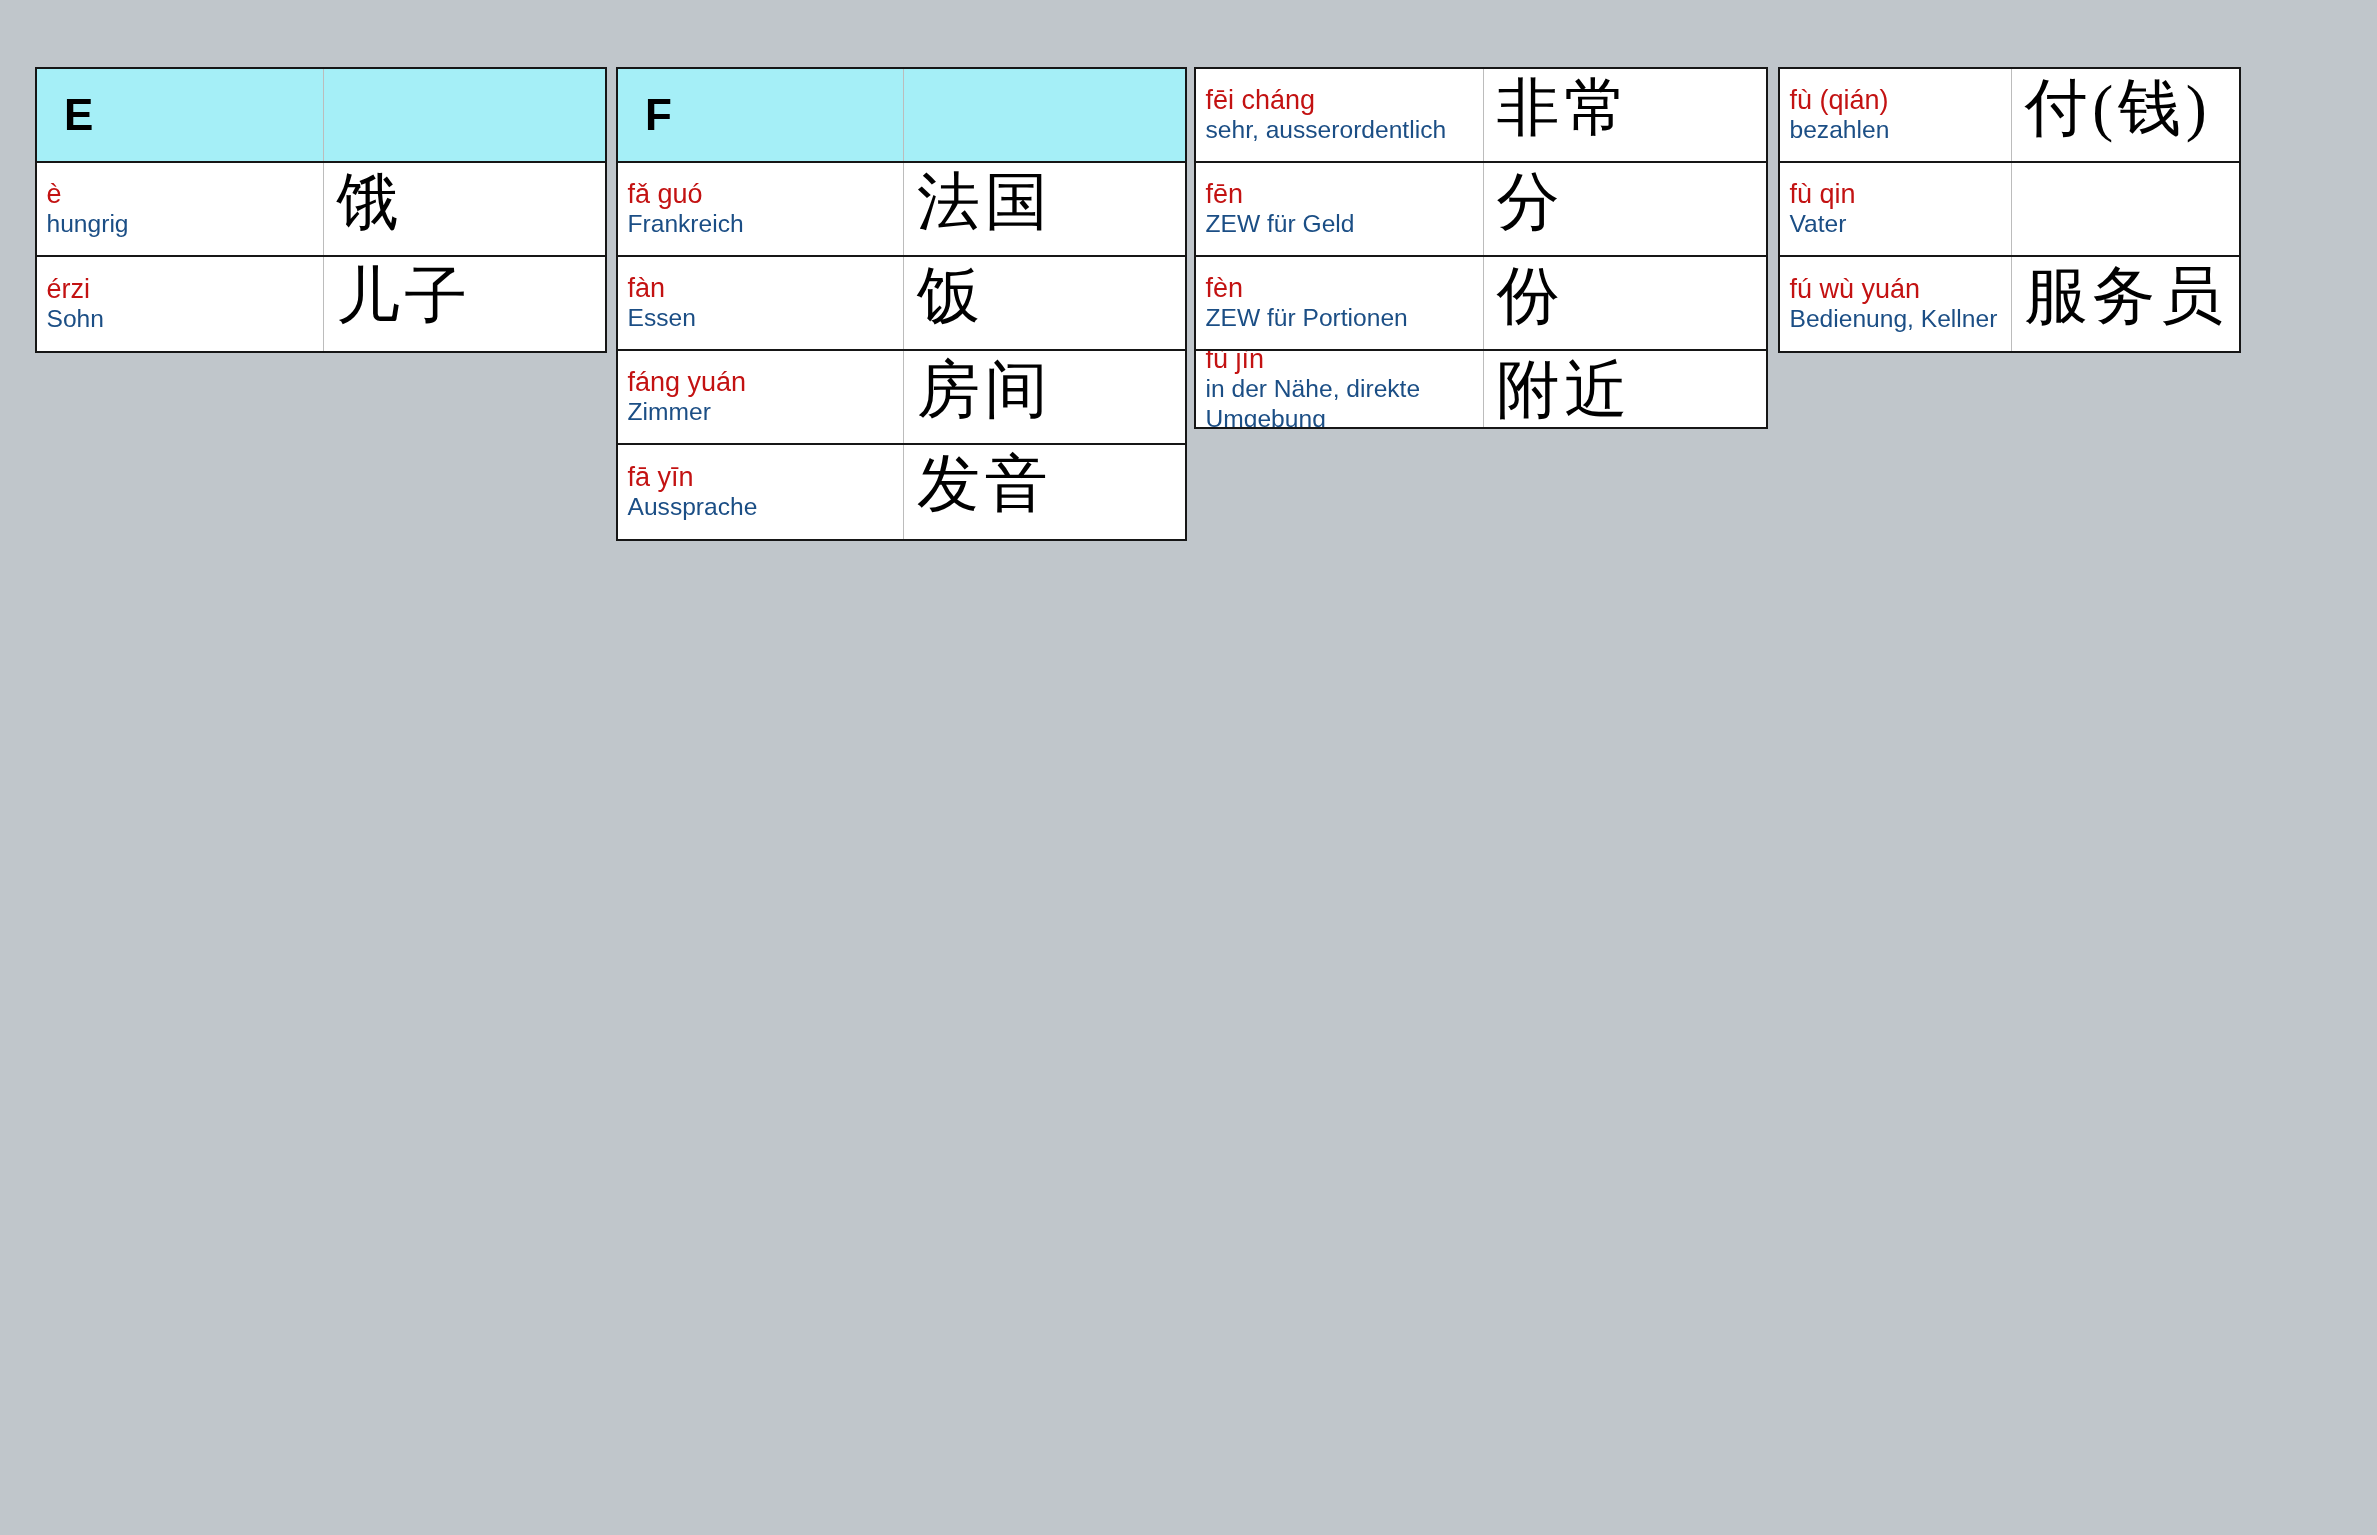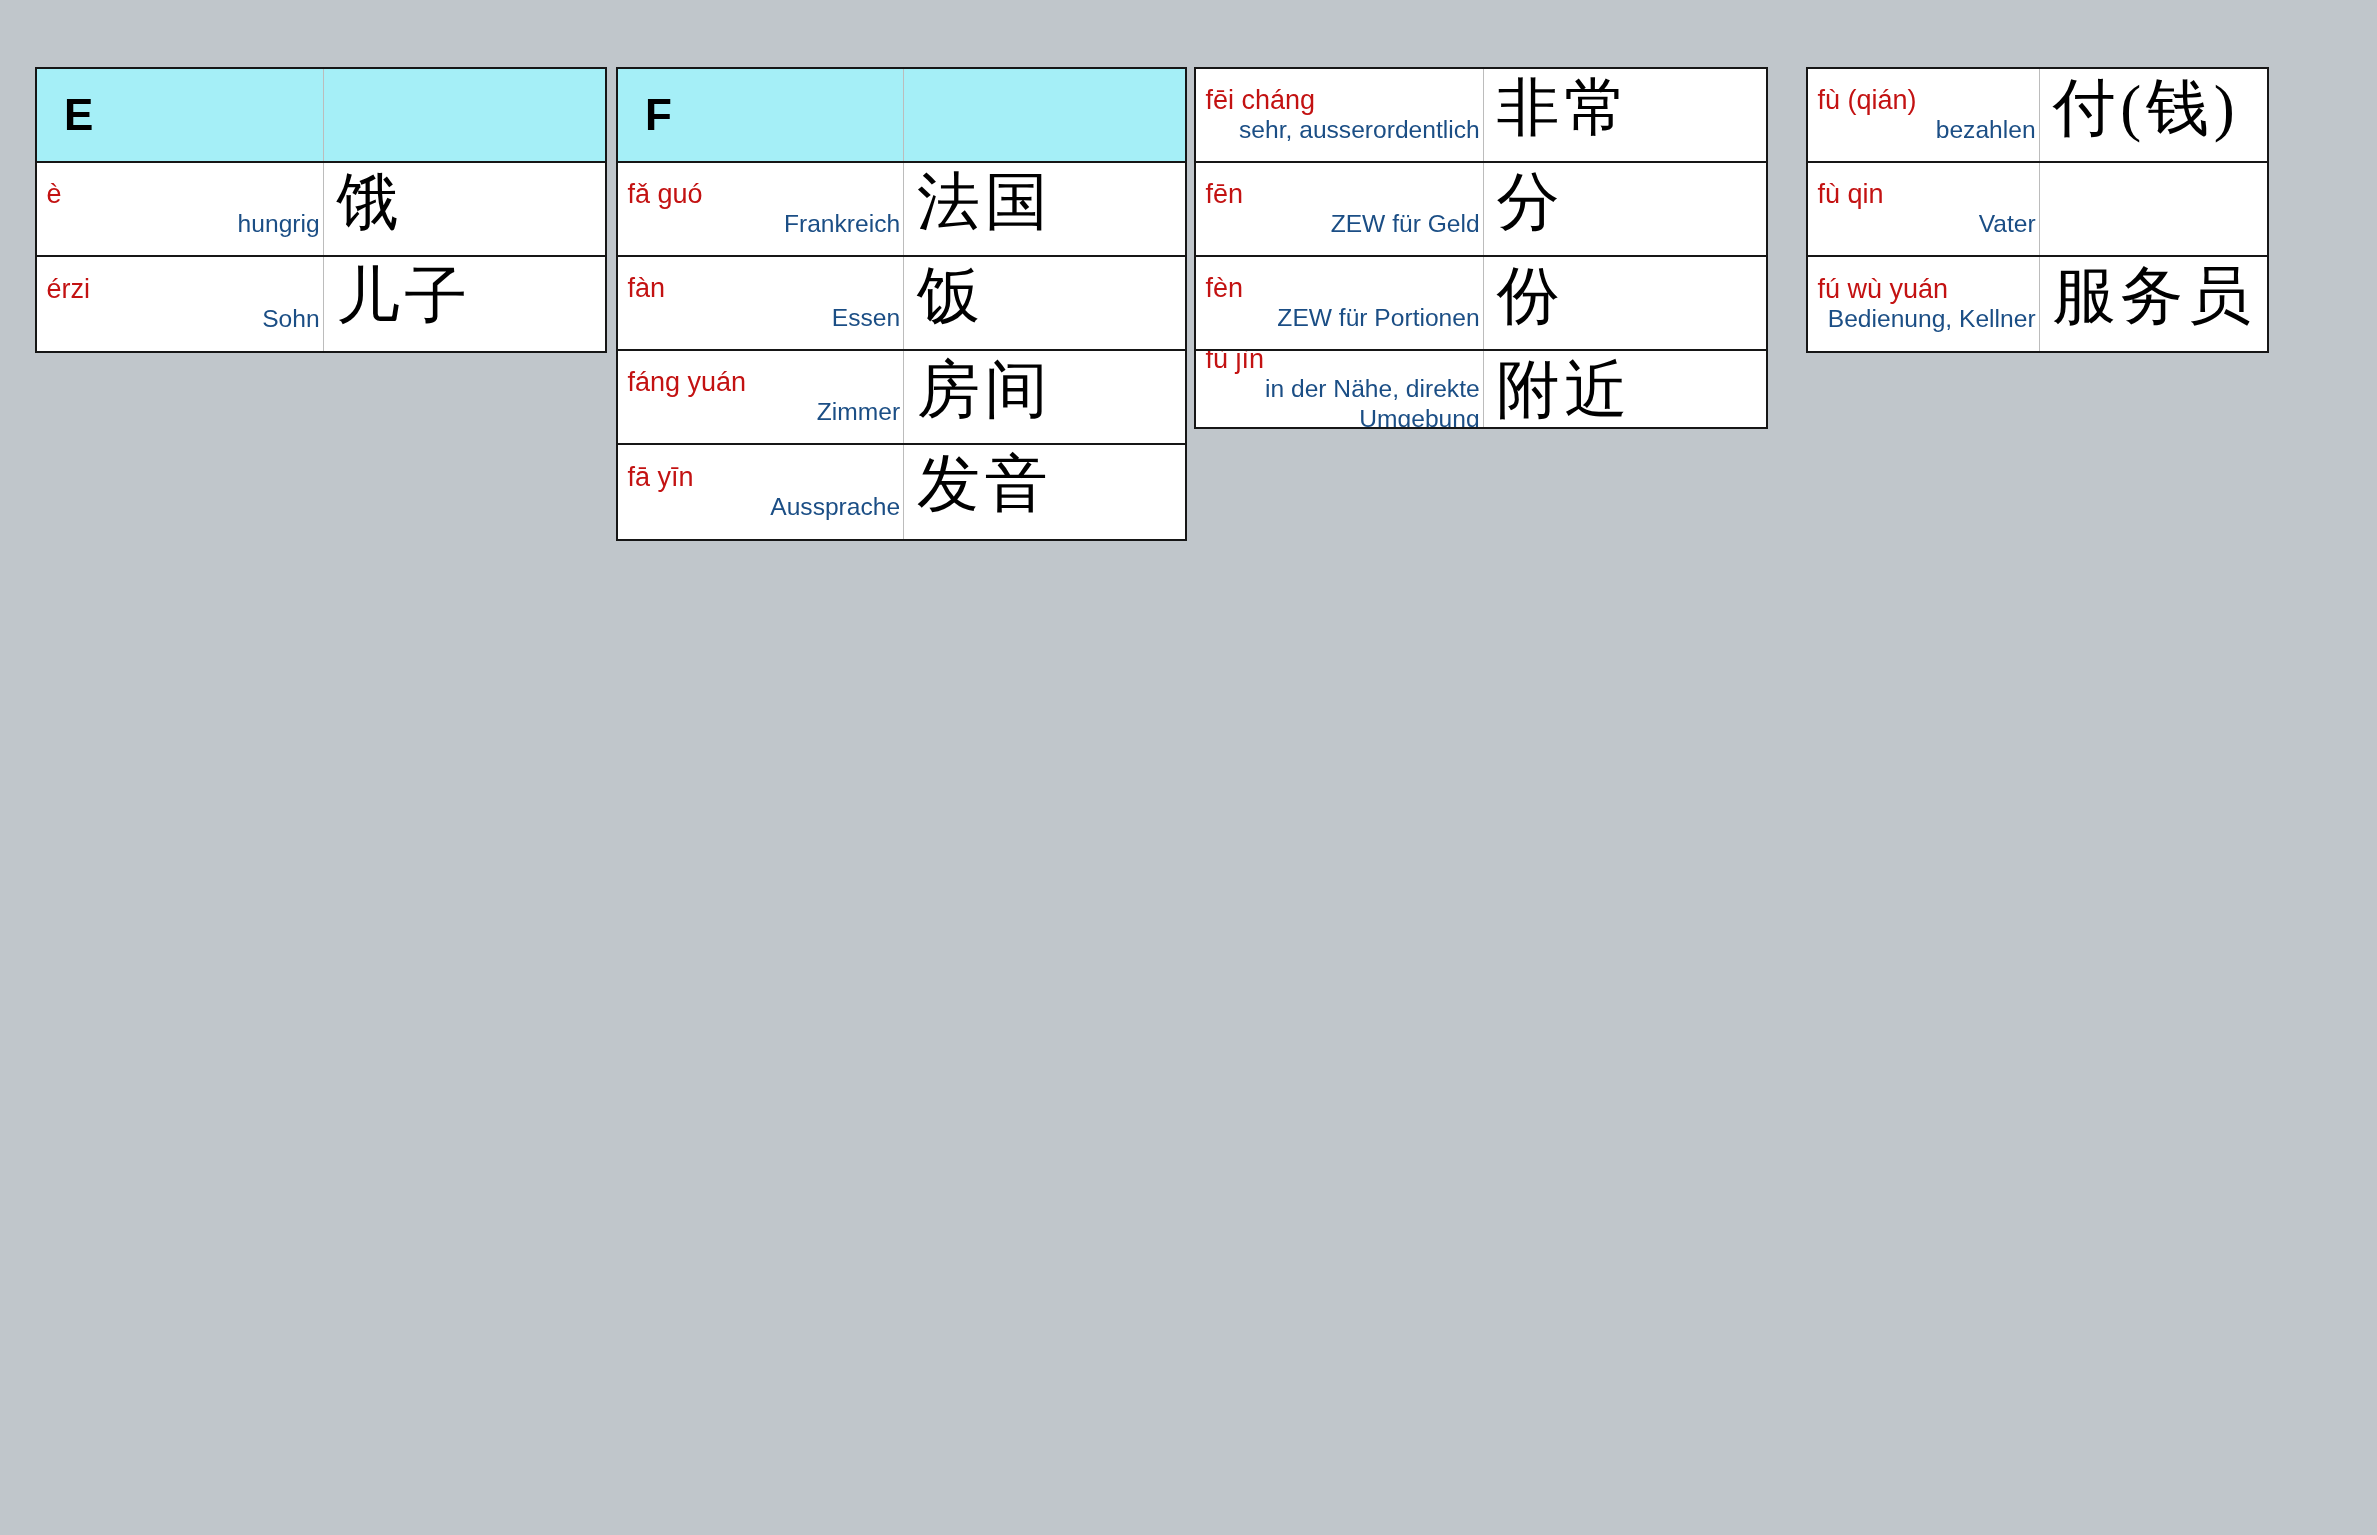--- a/index.html
+++ b/index.html
@@ -2,33 +2,33 @@
 <html style="font-size:12.7px"><head>
 <meta charset="utf-8">
 <style>
   html,body{margin:0;padding:0;}
   .page{position:relative;width:2377px;height:1536px;background:#C0C6CB;overflow:hidden;
         font-family:"Liberation Sans",sans-serif;}
   .vtable{position:absolute;top:67px;background:#ffffff;border:2.4px solid #161616;box-sizing:border-box;}
   #t1{left:35px;width:572px;}
   #t2{left:616px;width:571px;}
   #t3{left:1194px;width:574px;}
-  #t4{left:1778px;width:463px;margin-left:28px;}
+  #t4{left:1778px;width:463px;}
   .row{display:flex;height:94px;box-sizing:border-box;border-bottom:2.4px solid #161616;}
   .row:last-child{border-bottom:none;}
   .row.tall{height:76px;}
   .cell-left{width:50.5%;box-sizing:border-box;border-right:1.6px solid #BCBCBC;
              display:flex;flex-direction:column;justify-content:center;
              padding-left:9.5px;padding-right:3.2px;overflow:hidden;}
   .cell-right{flex:1;display:flex;align-items:flex-start;padding-left:12.7px;box-sizing:border-box;overflow:hidden;}
   .row.header{background:#A5EFF7;}
   .row.header .cell-left{padding-left:27px;}
   .letter{font-size:44px;font-weight:bold;color:#000000;font-family:"Liberation Sans",sans-serif;}
   .pinyin{font-size:27px;line-height:30px;color:#C31212;white-space:pre;}
-  .german{font-size:24.6px;line-height:30px;color:#1B4E85;white-space:pre;text-align:right;}
+  .german{font-size:24.6px;line-height:30px;color:#1B4E85;white-space:pre;}
   .hanzi{font-size:63px;line-height:79px;letter-spacing:4.8px;color:#000000;
          font-family:"Liberation Serif",serif;white-space:nowrap;}
 </style>
 </head>
 <body>
 
 <div class="page">
 
   <div class="vtable" id="t1">
     <div class="row header">

